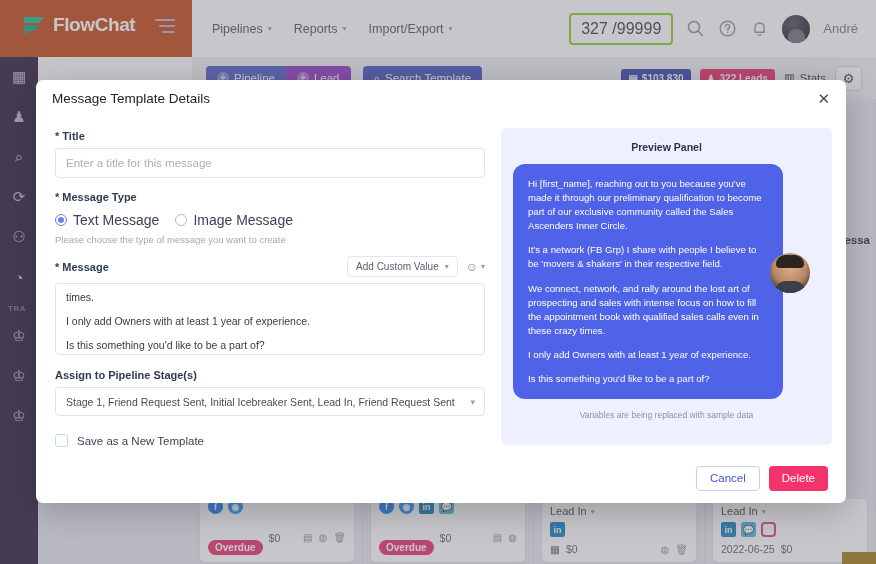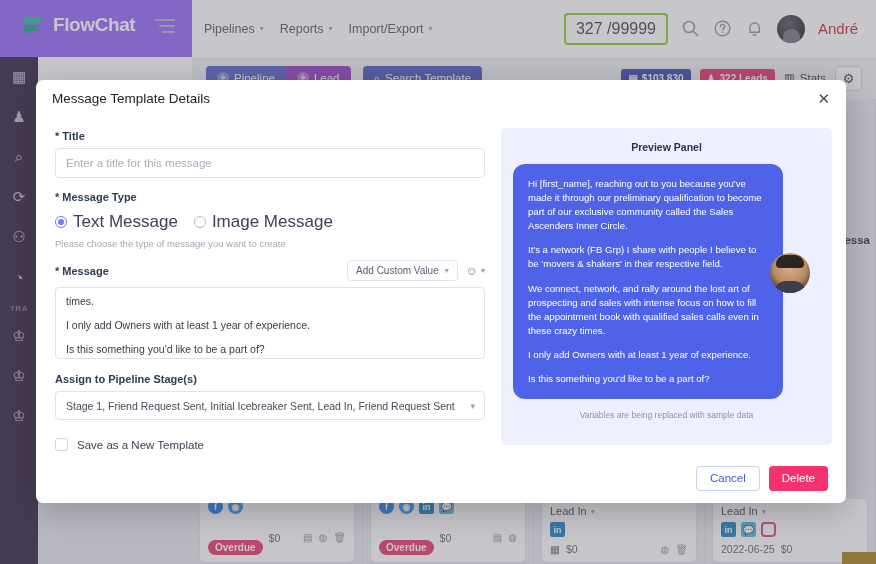--- a/index.html
+++ b/index.html
@@ -13,21 +13,21 @@
 
   
   #app-bg { position: absolute; inset: 0; }
 
   .sidebar {
     position: absolute; left: 0; top: 0; width: 38px; height: 564px;
     background: #241033;
   }
   .sidebar-logo-area {
     position: absolute; left: 0; top: 0; width: 192px; height: 57px;
-    background: #8b5cf6;
+    background: #c2410c;
   }
   .logo-wrap {
     position: absolute; left: 22px; top: 14px;
     display: flex; align-items: center; gap: 7px;
   }
   .logo-mark { width: 24px; height: 22px; position: relative; }
   .logo-text {
     color: #ffffff; font-size: 19px; font-weight: 700; letter-spacing: -0.4px;
   }
   .hamburger {
@@ -40,28 +40,28 @@
   .hamburger span:nth-child(2) { width: 16px; margin-left: 4px; }
   .hamburger span:nth-child(3) { width: 13px; margin-left: 7px; }
 
   .side-icons { position: absolute; left: 0; top: 57px; width: 38px; }
   .side-ico {
     width: 38px; height: 40px; display: flex; align-items: center; justify-content: center;
     color: #c3b2d2; font-size: 15px;
   }
   .side-label {
     color: #7b6689; font-size: 8px; letter-spacing: 0.6px;
-    text-align: center; padding: 7px 0 3px; font-weight: 600;
+    text-align: left; padding: 7px 8px 3px; font-weight: 600;
   }
 
   .topbar {
     position: absolute; left: 192px; top: 0; right: 0; height: 57px;
     background: #ffffff; display: flex; align-items: center;
   }
-  .nav-items { display: flex; gap: 16px; margin-left: 12px; }
+  .nav-items { display: flex; gap: 22px; margin-left: 20px; }
   .nav-item {
     font-size: 12.5px; color: #4a4a5a; display: flex; align-items: center; gap: 5px;
   }
   .caret { font-size: 8px; color: #9a9aa8; }
   .top-right {
     margin-left: auto; display: flex; align-items: center; gap: 13px; padding-right: 18px;
   }
   .quota {
     border: 2px solid #84cc16; border-radius: 4px; padding: 5px 10px;
     font-size: 16px; color: #33333f;
@@ -69,21 +69,21 @@
   .ticon { width: 19px; height: 19px; color: #8d8d9c; }
   .avatar-top {
     width: 28px; height: 28px; border-radius: 50%;
     background: radial-gradient(circle at 40% 30%, #4d4a55 0%, #1c1b22 75%);
     position: relative; overflow: hidden;
   }
   .avatar-top::after {
     content: ""; position: absolute; left: 6px; top: 14px; width: 17px; height: 16px;
     border-radius: 50% 50% 0 0; background: #6c6a74;
   }
-  .user-name { font-size: 15px; color: #b91c1c; }
+  .user-name { font-size: 13px; color: #737373; }
 
   .subbar {
     position: absolute; left: 192px; top: 57px; right: 0; height: 42px;
     background: #f1f1f5; display: flex; align-items: center; padding: 0 14px;
   }
   .pill {
     height: 25px; display: flex; align-items: center; gap: 5px;
     padding: 0 11px; font-size: 11.5px; color: #fff; font-weight: 500;
   }
   .pill .plus {
@@ -169,21 +169,21 @@
   .fld-label {
     font-size: 11px; color: #2f3b52; font-weight: 700; margin-bottom: 6px;
   }
   .text-input {
     width: 100%; height: 30px; border: 1px solid #dfe3ec; border-radius: 4px;
     padding: 0 10px; font-size: 11.5px; color: #333; font-family: inherit; background: #fff;
   }
   .text-input::placeholder { color: #a9aebb; }
 
   .radio-row { display: flex; gap: 16px; align-items: center; margin: 9px 0 6px; }
-  .radio-opt { display: flex; align-items: center; gap: 6px; font-size: 17px; color: #3c4356; }
+  .radio-opt { display: flex; align-items: center; gap: 6px; font-size: 14px; color: #3c4356; }
   .radio {
     width: 12px; height: 12px; border-radius: 50%; border: 1px solid #b6bdcc;
     display: flex; align-items: center; justify-content: center; background: #fff;
   }
   .radio.on { border-color: #6f7cf2; }
   .radio.on::after {
     content: ""; width: 6px; height: 6px; border-radius: 50%; background: #6f7cf2;
   }
   .hint { font-size: 9.5px; color: #a2a8b6; margin-bottom: 11px; }
 

